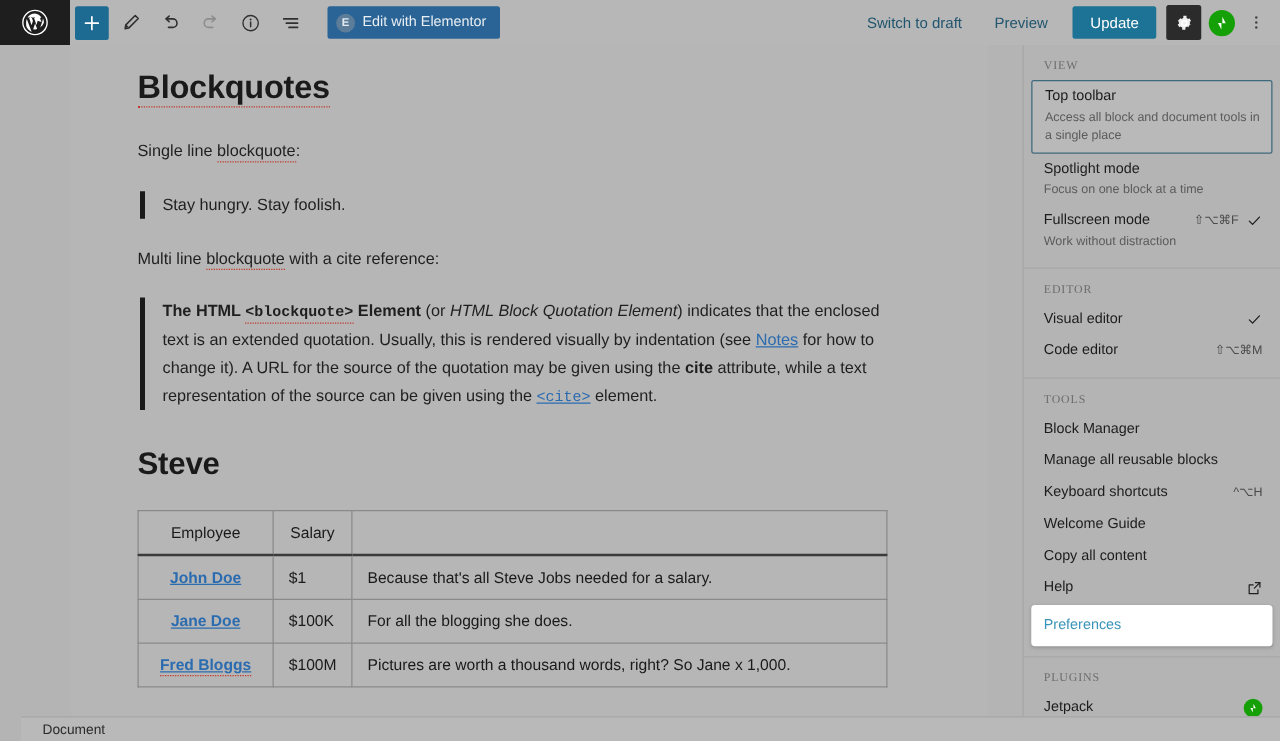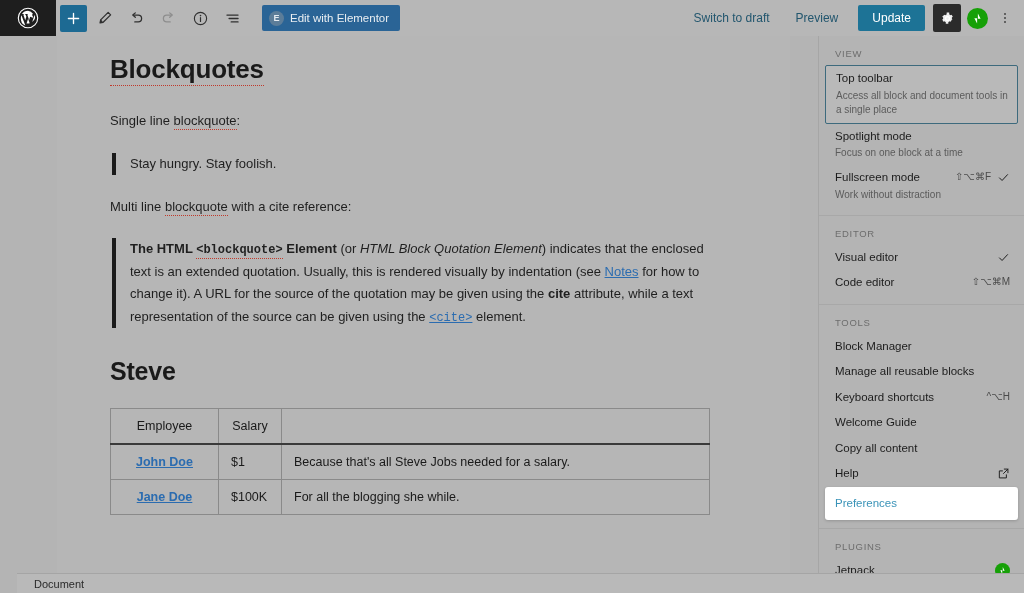--- a/index.html
+++ b/index.html
@@ -118,21 +118,21 @@
   
   .panel {
     position: absolute; right: 0; top: 36px; width: 206px; height: 537px;
     background: #b4b4b4; border-left: 1px solid #a6a6a6;
     font-size: 11.5px; color: #1f1f1f; overflow: hidden;
   }
   .grp { border-bottom: 1px solid #a8a8a8; padding: 6px 0 8px 0; }
   .grp:last-child { border-bottom: none; }
   .grp-label {
     font-size: 9.5px; letter-spacing: .7px; color: #6d6d6d;
-    padding: 6px 16px 6px 16px; text-transform: uppercase;
+    padding: 6px 16px 6px 16px; text-transform: uppercase; font-family: Liberation Serif, serif;
   }
   .mi {
     display: flex; align-items: flex-start; gap: 6px;
     padding: 5px 14px 5px 16px; cursor: pointer; position: relative;
   }
   .mi .mi-body { flex: 1; min-width: 0; }
   .mi-title { font-size: 11.5px; color: #1c1c1c; line-height: 1.35; }
   .mi-desc { font-size: 10px; color: #5b5b5b; line-height: 1.4; margin-top: 2px; }
   .mi-short {
     font-size: 10px; color: #4a4a4a; white-space: nowrap; padding-top: 1px;
@@ -272,21 +272,26 @@
         </thead>
         <tbody>
           <tr>
             <td class="c1"><a>John Doe</a></td>
             <td>$1</td>
             <td>Because that's all Steve Jobs needed for a salary.</td>
           </tr>
           <tr>
             <td class="c1"><a>Jane Doe</a></td>
             <td>$100K</td>
-            <td>For all the blogging she while.</td>
+            <td>For all the blogging she does.</td>
+          </tr>
+          <tr>
+            <td class="c1"><a class="sp">Fred Bloggs</a></td>
+            <td>$100M</td>
+            <td>Pictures are worth a thousand words, right? So Jane x 1,000.</td>
           </tr>
 
         </tbody>
       </table>
 
     </div>
   </div>
 
   <div class="panel" id="panel">
       <div class="grp">

